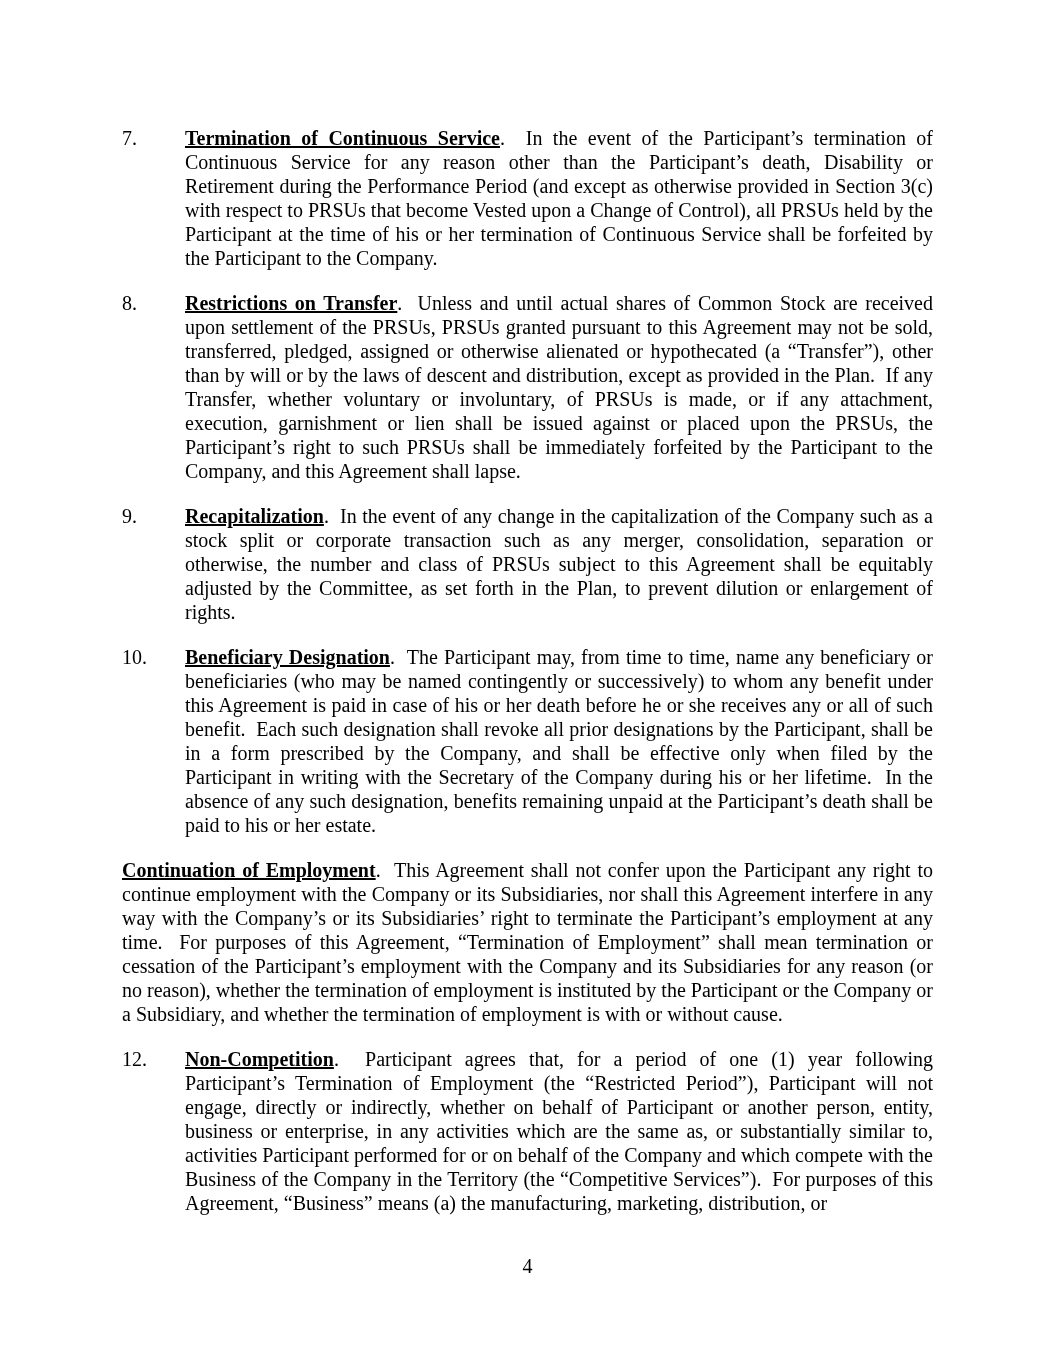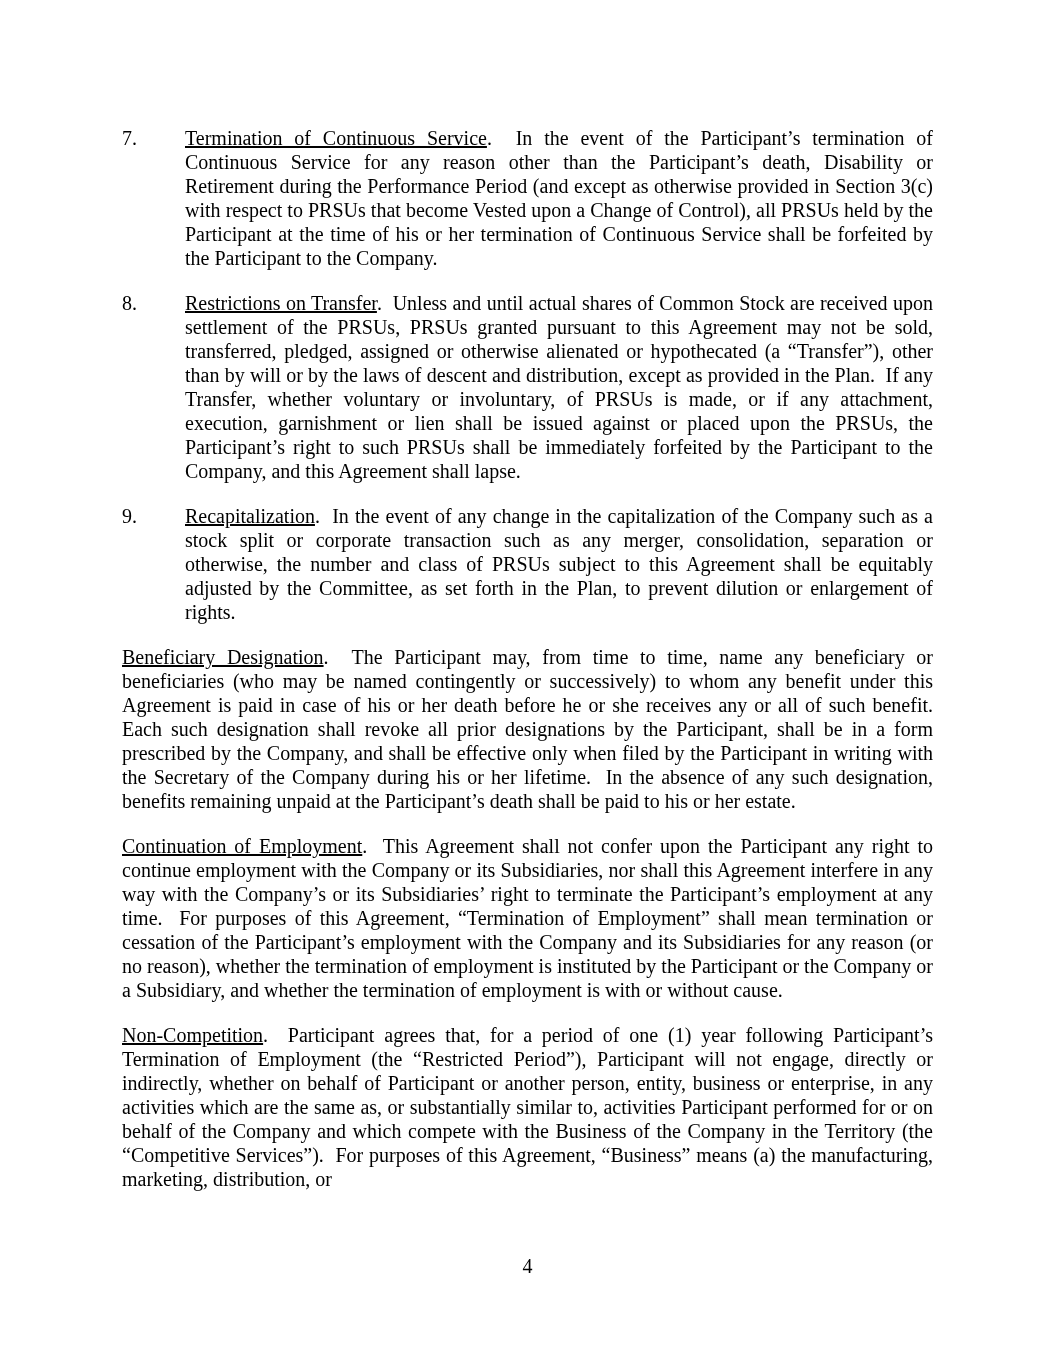--- a/index.html
+++ b/index.html
@@ -31,21 +31,21 @@
   .section-num {
     flex: 0 0 63px;
     width: 63px;
   }
   .section-text {
     flex: 1;
     text-align: justify;
     white-space: pre-wrap;
   }
   .section-heading {
-    font-weight: normal;
+    font-weight: bold;
     text-decoration: underline;
   }
   .page-number {
     position: absolute;
     top: 1254px;
     left: 0;
     width: 100%;
     text-align: center;
   }
 </style>
@@ -64,27 +64,29 @@
       <span class="section-num">8.</span>
       <div class="section-text"><span class="section-heading">Restrictions on Transfer</span><span>.  Unless and until actual shares of Common Stock are received upon settlement of the PRSUs, PRSUs granted pursuant to this Agreement may not be sold, transferred, pledged, assigned or otherwise alienated or hypothecated (a “Transfer”), other than by will or by the laws of descent and distribution, except as provided in the Plan.  If any Transfer, whether voluntary or involuntary, of PRSUs is made, or if any attachment, execution, garnishment or lien shall be issued against or placed upon the PRSUs, the Participant’s right to such PRSUs shall be immediately forfeited by the Participant to the Company, and this Agreement shall lapse.</span></div>
     </div>
 
     <div class="section">
       <span class="section-num">9.</span>
       <div class="section-text"><span class="section-heading">Recapitalization</span><span>.  In the event of any change in the capitalization of the Company such as a stock split or corporate transaction such as any merger, consolidation, separation or otherwise, the number and class of PRSUs subject to this Agreement shall be equitably adjusted by the Committee, as set forth in the Plan, to prevent dilution or enlargement of rights.</span></div>
     </div>
 
     <div class="section">
+      <span class="section-num">10.</span>
       <div class="section-text"><span class="section-heading">Beneficiary Designation</span><span>.  The Participant may, from time to time, name any beneficiary or beneficiaries (who may be named contingently or successively) to whom any benefit under this Agreement is paid in case of his or her death before he or she receives any or all of such benefit.  Each such designation shall revoke all prior designations by the Participant, shall be in a form prescribed by the Company, and shall be effective only when filed by the Participant in writing with the Secretary of the Company during his or her lifetime.  In the absence of any such designation, benefits remaining unpaid at the Participant’s death shall be paid to his or her estate.</span></div>
     </div>
 
     <div class="section">
       <div class="section-text"><span class="section-heading">Continuation of Employment</span><span>.  This Agreement shall not confer upon the Participant any right to continue employment with the Company or its Subsidiaries, nor shall this Agreement interfere in any way with the Company’s or its Subsidiaries’ right to terminate the Participant’s employment at any time.  For purposes of this Agreement, “Termination of Employment” shall mean termination or cessation of the Participant’s employment with the Company and its Subsidiaries for any reason (or no reason), whether the termination of employment is instituted by the Participant or the Company or a Subsidiary, and whether the termination of employment is with or without cause.</span></div>
     </div>
 
     <div class="section">
+      <span class="section-num">12.</span>
       <div class="section-text"><span class="section-heading">Non-Competition</span><span>.  Participant agrees that, for a period of one (1) year following Participant’s Termination of Employment (the “Restricted Period”), Participant will not engage, directly or indirectly, whether on behalf of Participant or another person, entity, business or enterprise, in any activities which are the same as, or substantially similar to, activities Participant performed for or on behalf of the Company and which compete with the Business of the Company in the Territory (the “Competitive Services”).  For purposes of this Agreement, “Business” means (a) the manufacturing, marketing, distribution, or</span></div>
     </div>
 
   </div>
 
   <div class="page-number">4</div>
 </div>
 
 </body></html>

